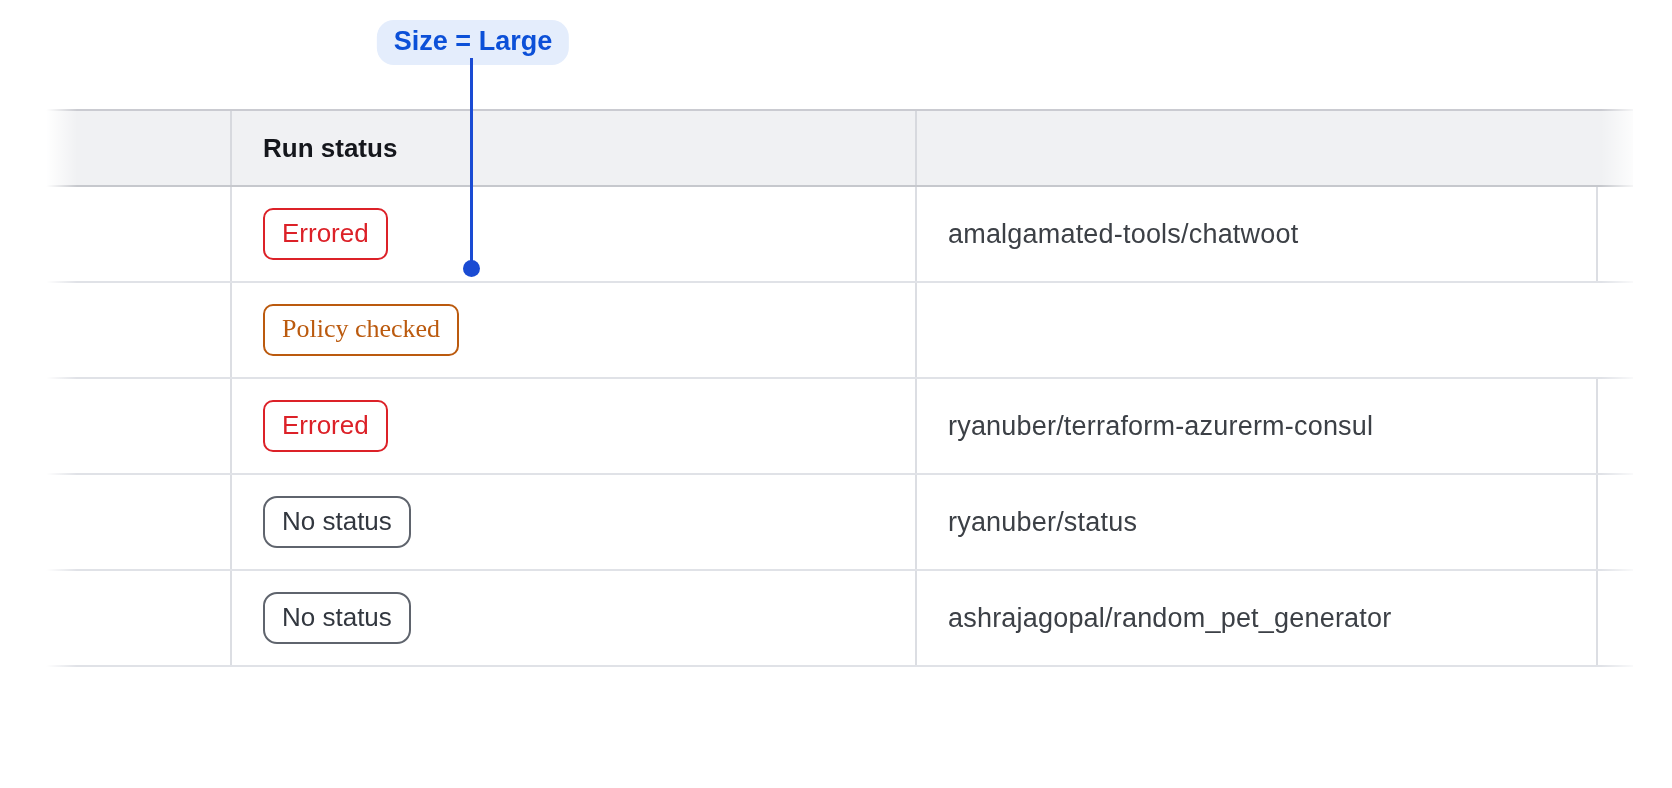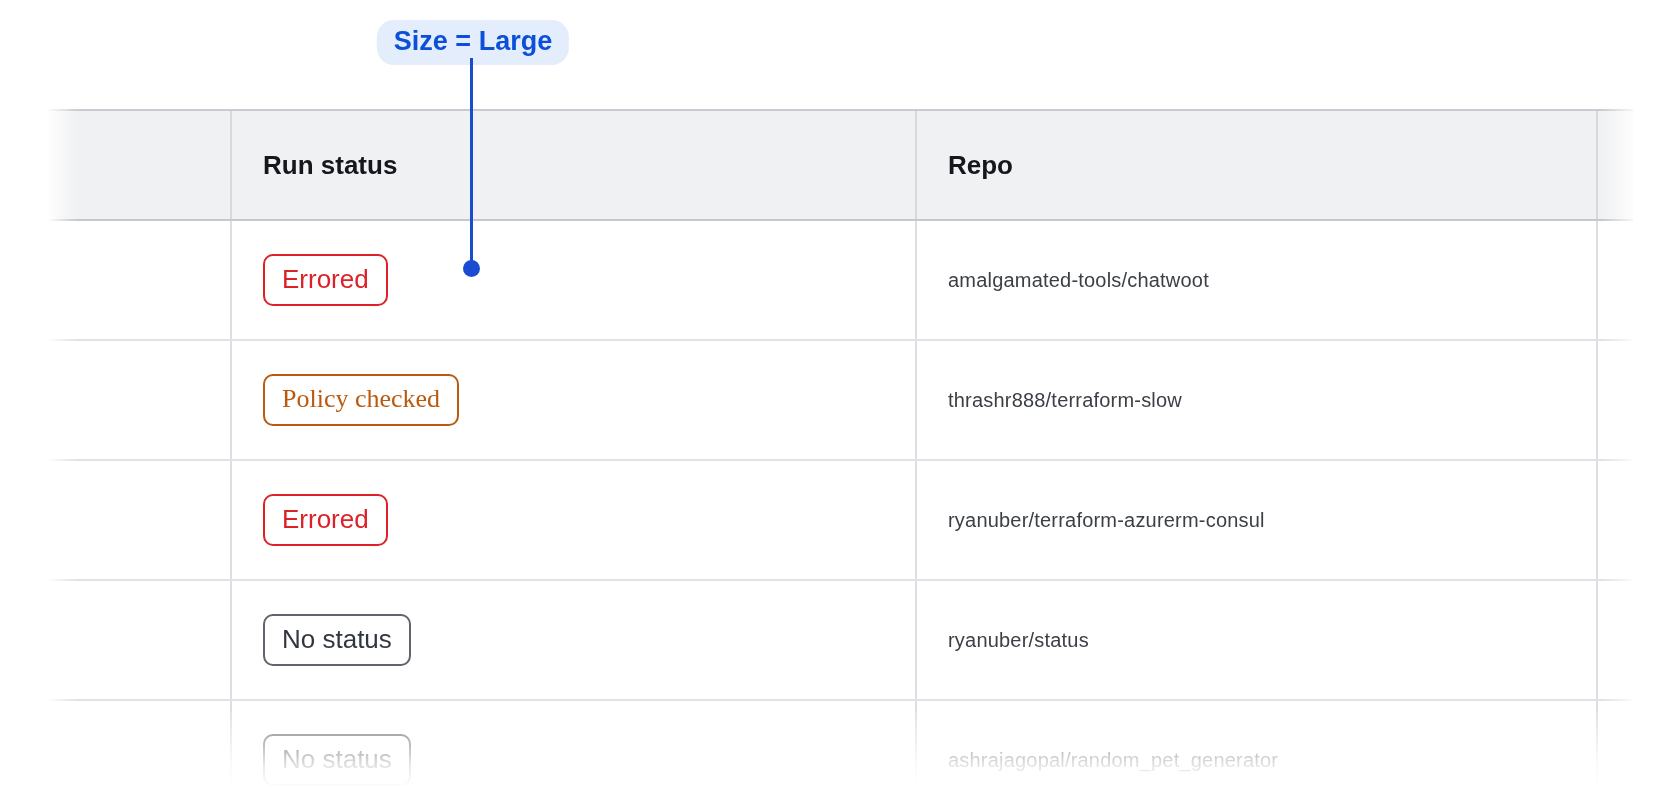--- a/index.html
+++ b/index.html
@@ -17,73 +17,73 @@
   .table {
     position: absolute;
     left: 43px;
     top: 109px;
     width: 1590px;
     z-index: 1;
   }
   .header-row {
     display: grid;
     grid-template-columns: 189px 685px 681px 1fr;
-    height: 112px;
+    height: 78px;
     background: #f0f1f3;
     border-top: 2px solid #cacbd1;
     border-bottom: 2px solid #c6c8cd;
   }
   .header-cell {
     display: flex;
     align-items: center;
     padding-left: 31px;
     font-size: 26px;
     font-weight: 700;
     color: #15171c;
     border-right: 2px solid #d7d9de;
   }
   .header-cell:last-child { border-right: none; padding-left: 0; }
 
   .row {
     display: grid;
     grid-template-columns: 189px 685px 681px 1fr;
-    height: 120px;
+    height: 96px;
     background: #ffffff;
     border-bottom: 2px solid #e0e2e7;
   }
   .cell {
     display: flex;
     align-items: center;
     padding-left: 31px;
     border-right: 2px solid #dcdee3;
     overflow: hidden;
   }
   .cell:last-child { border-right: none; padding-left: 0; }
   .repo-name {
-    font-size: 20px;
+    font-size: 27px;
     color: #3c4046;
     letter-spacing: 0.2px;
     white-space: nowrap;
   }
 
   
   .badge {
     display: inline-block;
     border: 2px solid;
     border-radius: 10px;
     padding: 9px 17px 10px 17px;
     font-size: 26px;
     font-weight: 500;
     line-height: 1.1;
     background: #ffffff;
     white-space: nowrap;
   }
   .badge-errored        { color: #dc2128; border-color: #dc2128; }
   .badge-policy-checked { color: #bb5a0e; border-color: #bb5a0e; font-family: Liberation Serif, serif; }
-  .badge-no-status      { color: #32373f; border-color: #5f646d; }
+  .badge-no-status      { color: #32373f; border-color: #5f646d; border-radius: 14px; }
 
   
   .fade { position: absolute; z-index: 2; pointer-events: none; }
   .fade-left {
     left: 43px; top: 109px; width: 34px; height: 679px;
     background: linear-gradient(to right, #ffffff 10%, rgba(255,255,255,0));
   }
   .fade-right {
     left: 1601px; top: 109px; width: 71px; height: 679px;
     background: linear-gradient(to right, rgba(255,255,255,0), #ffffff 55%);
@@ -135,45 +135,39 @@
 
   <div class="table">
     <div class="header-row">
       <div class="header-cell">
         <span></span>
       </div>
       <div class="header-cell">
         <span>Run status</span>
       </div>
       <div class="header-cell">
-        <span>Repo</span>
-      </div>
-      <div class="header-cell">
         <span></span>
       </div>
     </div>
     <div id="table-body">
     <div class="row">
       <div class="cell"></div>
       <div class="cell">
         <span class="badge badge-errored">Errored</span>
       </div>
       <div class="cell">
         <span class="repo-name">amalgamated-tools/chatwoot</span>
       </div>
       <div class="cell"></div>
     </div>
 
     <div class="row">
       <div class="cell"></div>
       <div class="cell">
         <span class="badge badge-policy-checked">Policy checked</span>
-      </div>
-      <div class="cell">
-        <span class="repo-name">thrashr888/terraform-slow</span>
       </div>
       <div class="cell"></div>
     </div>
 
     <div class="row">
       <div class="cell"></div>
       <div class="cell">
         <span class="badge badge-errored">Errored</span>
       </div>
       <div class="cell">

